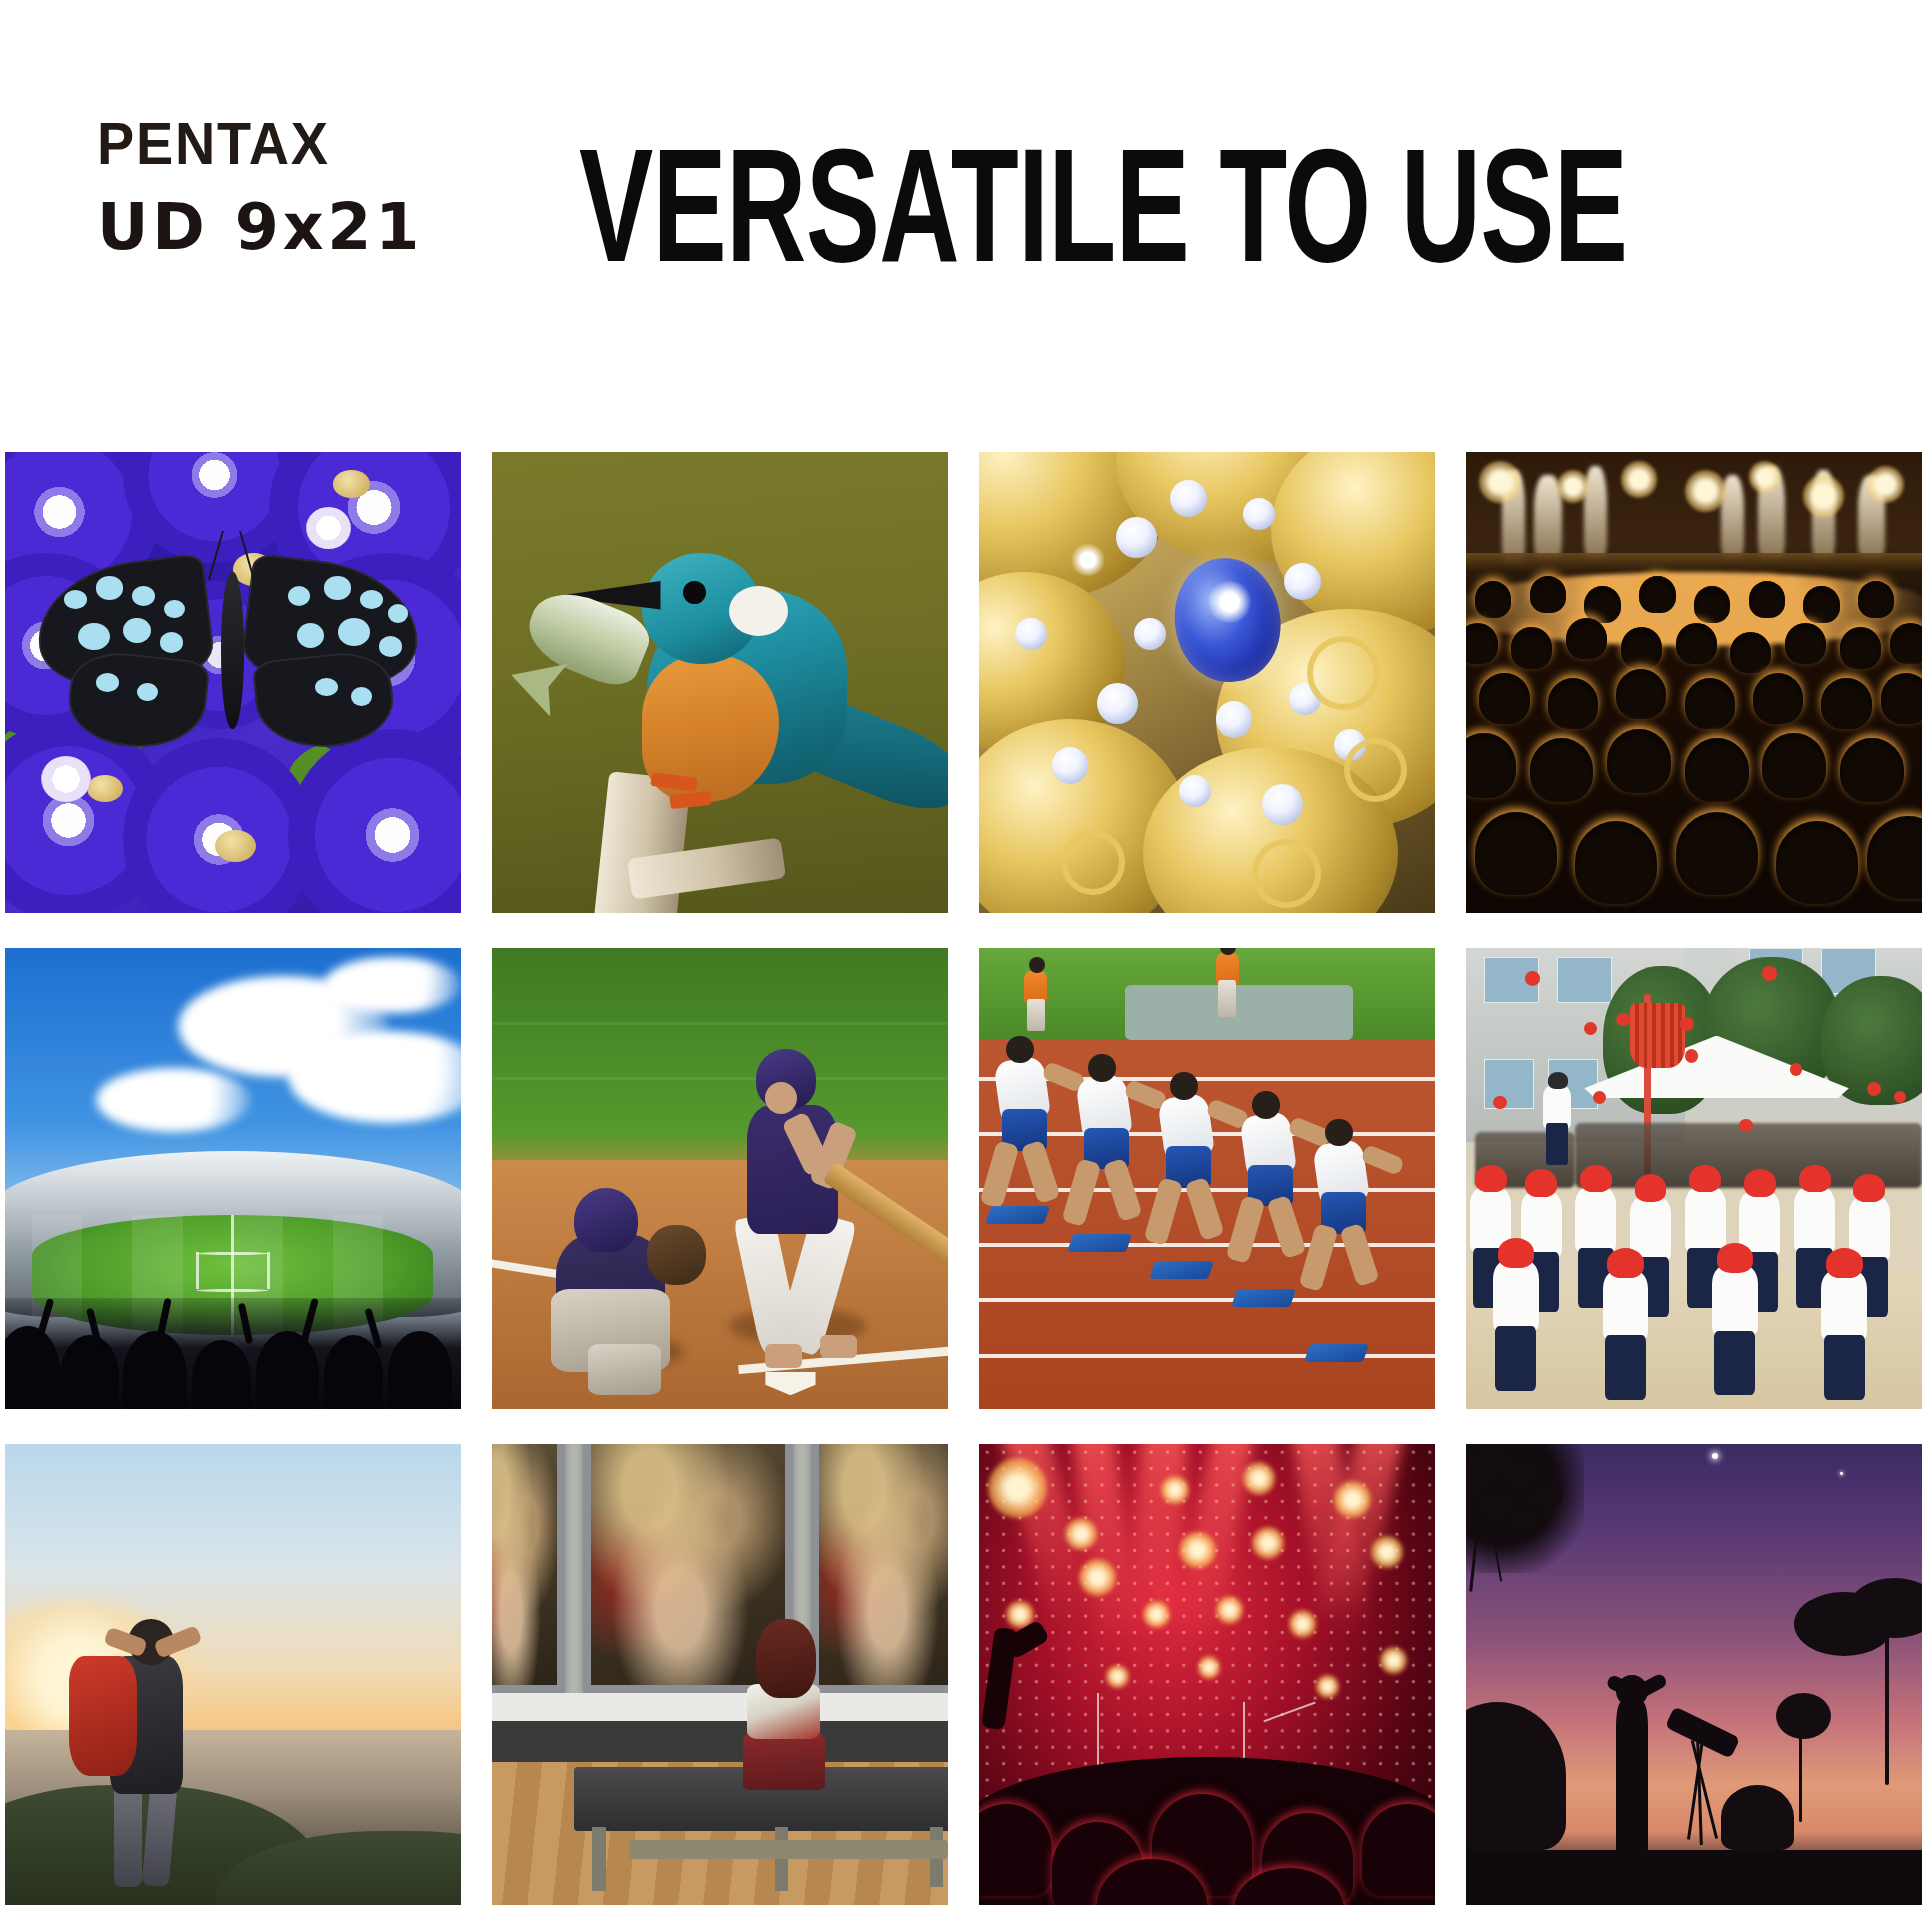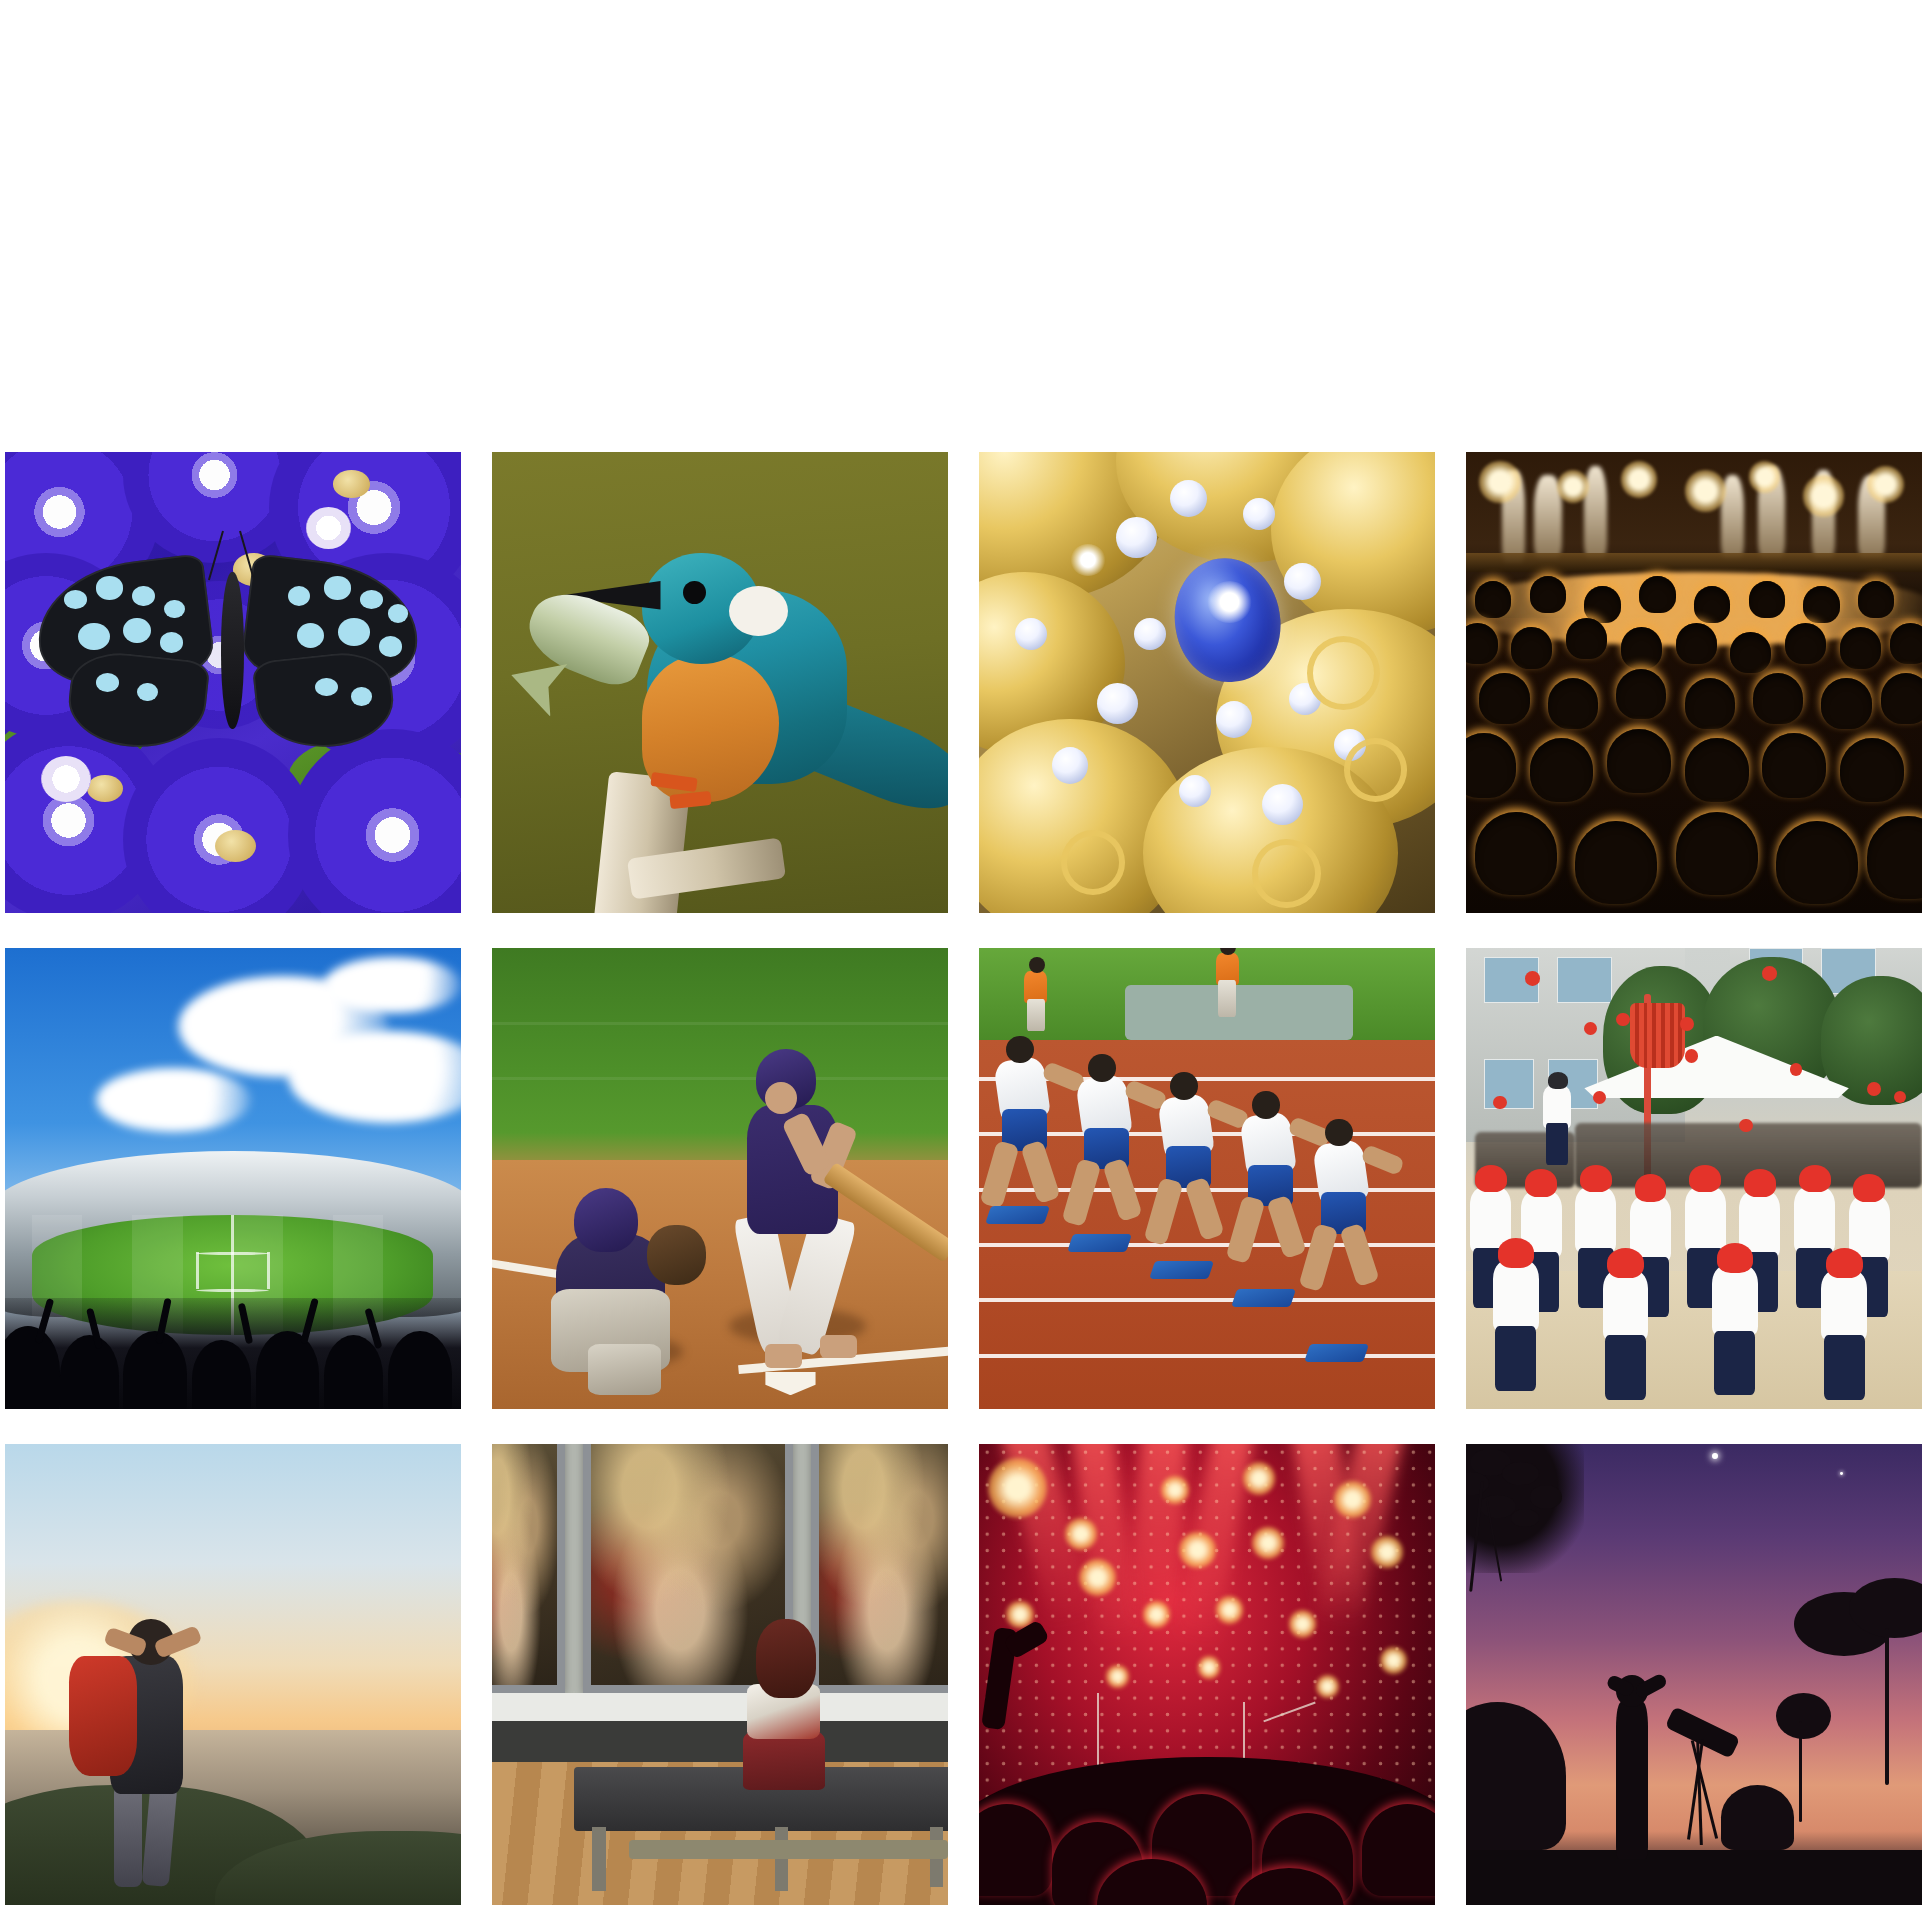--- a/index.html
+++ b/index.html
@@ -285,20 +285,27 @@
   .c12 .sg-head { position:absolute; border-radius:50%; background:#100a0e; }
   .c12 .sg-arm { position:absolute; background:#100a0e; border-radius:6.8px; }
   .c12 .scope { position:absolute; background:#100a0e; border-radius:6.8px; }
   .c12 .tripod { position:absolute; background:#100a0e; }
 </style>
 </head>
 <body>
 
 <div id="page">
 
+  <div id="header">
+    <div id="brand-block">
+      <div id="brand-name">PENTAX</div>
+      <div id="brand-model">UD 9x21</div>
+    </div>
+    <div id="headline">VERSATILE TO USE</div>
+  </div>
 
   <div id="grid">
 
     <div class="cell c1">
       <div class="lyr">
         <div class="leaf" style="left:-6%;top:54%;width:40%;height:20%;transform:rotate(-18deg)"></div>
         <div class="leaf" style="left:62%;top:62%;width:46%;height:22%;transform:rotate(14deg)"></div>
         <div class="flw" style="left:-10%;top:-8%;width:44%;height:42%"></div>
         <div class="flw" style="left:26%;top:-14%;width:40%;height:38%"></div>
         <div class="flw" style="left:58%;top:-10%;width:46%;height:44%"></div>

